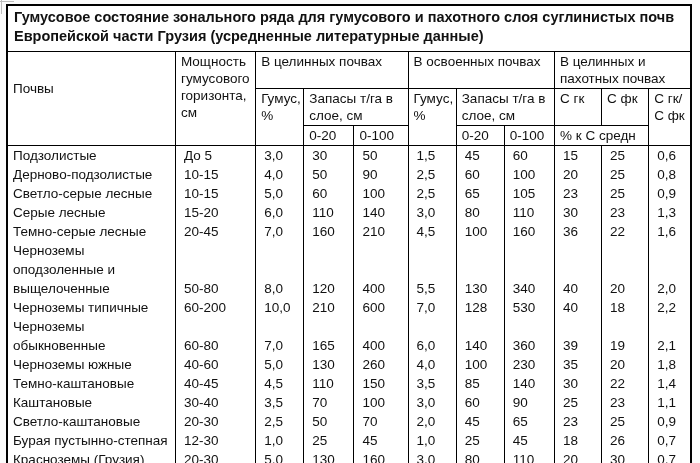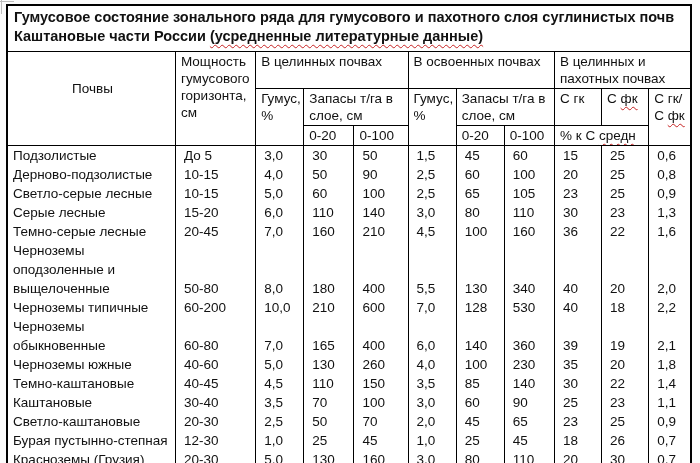--- a/index.html
+++ b/index.html
@@ -40,36 +40,35 @@
   }
   
   td.title {
     font-weight: bold;
     font-size: 14.5px;
     line-height: 19px;
     padding: 2px 6px 3px 6px;
     height: 40px;
   }
   
-  th.h-soils   { vertical-align: middle; padding-bottom: 22px; text-align: center; }
+  th.h-soils   { vertical-align: middle; padding-bottom: 22px; }
   th.h-thick   { vertical-align: top; margin-left: 17px; }
   tr.hr1 { height: 32px; }
   tr.hr2 { height: 33px; }
   tr.hr3 { height: 19px; }
   
   tbody.data td, tbody.pad td {
     border-top: 0; border-bottom: 0;
     vertical-align: bottom;
     line-height: 19px;
     padding: 0 2px 0 5px;
   }
   tbody.data td.c-val { padding-left: 8px; }
   tbody.data td.c-name { white-space: pre-line; }
   .misspell {
-    text-decoration: underline;
     text-decoration-style: wavy;
     text-decoration-color: #c62222;
     text-decoration-thickness: 1px;
     text-underline-offset: 3px;
   }
 </style>
 </head>
 <body>
 
 <div class="page">
@@ -90,21 +89,21 @@
       <col style="width:50px">
       <col style="width:47px">
       <col style="width:47px">
       <col style="width:42px">
     </colgroup>
 
     <thead>
       <tr>
         <td class="title" colspan="11">
           <span>Гумусовое состояние зонального ряда для гумусового и пахотного слоя суглинистых почв</span><br>
-          <span>Каштановые части России </span><span class="misspell">(усредненные литературные данные)</span>
+          <span>Европейской части Грузия </span><span class="misspell">(усредненные литературные данные)</span>
         </td>
       </tr>
 
       <tr class="hr1">
         <th class="h-soils" rowspan="3">Почвы</th>
         <th class="h-thick" rowspan="3">Мощность гумусового горизонта, см</th>
         <th colspan="3">В целинных почвах</th>
         <th colspan="3">В освоенных почвах</th>
         <th colspan="3">В целинных и пахотных почвах</th>
       </tr>
@@ -193,21 +192,21 @@
           <td class="c-val">36</td>
           <td class="c-val">22</td>
           <td class="c-val">1,6</td>
         </tr>
         <tr>
           <td class="c-name">Черноземы
 оподзоленные и
 выщелоченные</td>
           <td class="c-val">50-80</td>
           <td class="c-val">8,0</td>
-          <td class="c-val">180</td>
+          <td class="c-val">120</td>
           <td class="c-val">400</td>
           <td class="c-val">5,5</td>
           <td class="c-val">130</td>
           <td class="c-val">340</td>
           <td class="c-val">40</td>
           <td class="c-val">20</td>
           <td class="c-val">2,0</td>
         </tr>
         <tr>
           <td class="c-name">Черноземы типичные</td>

